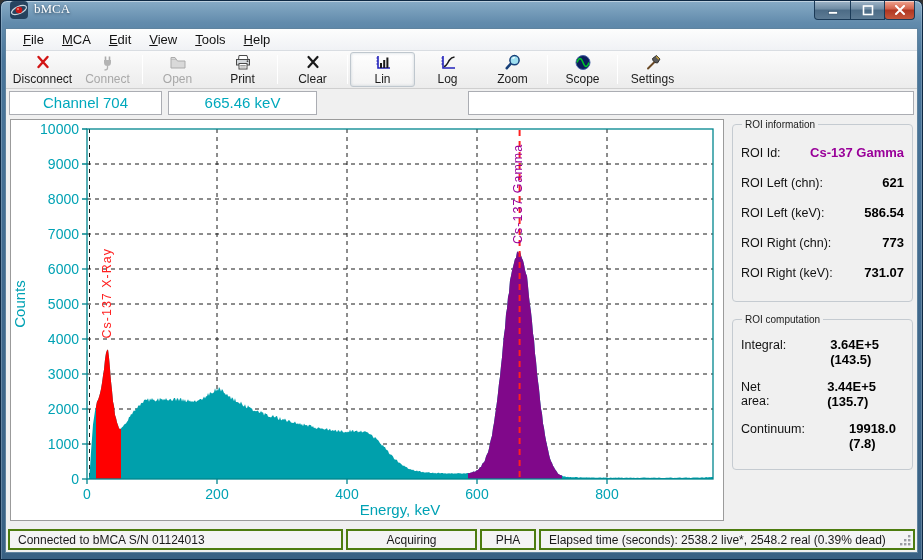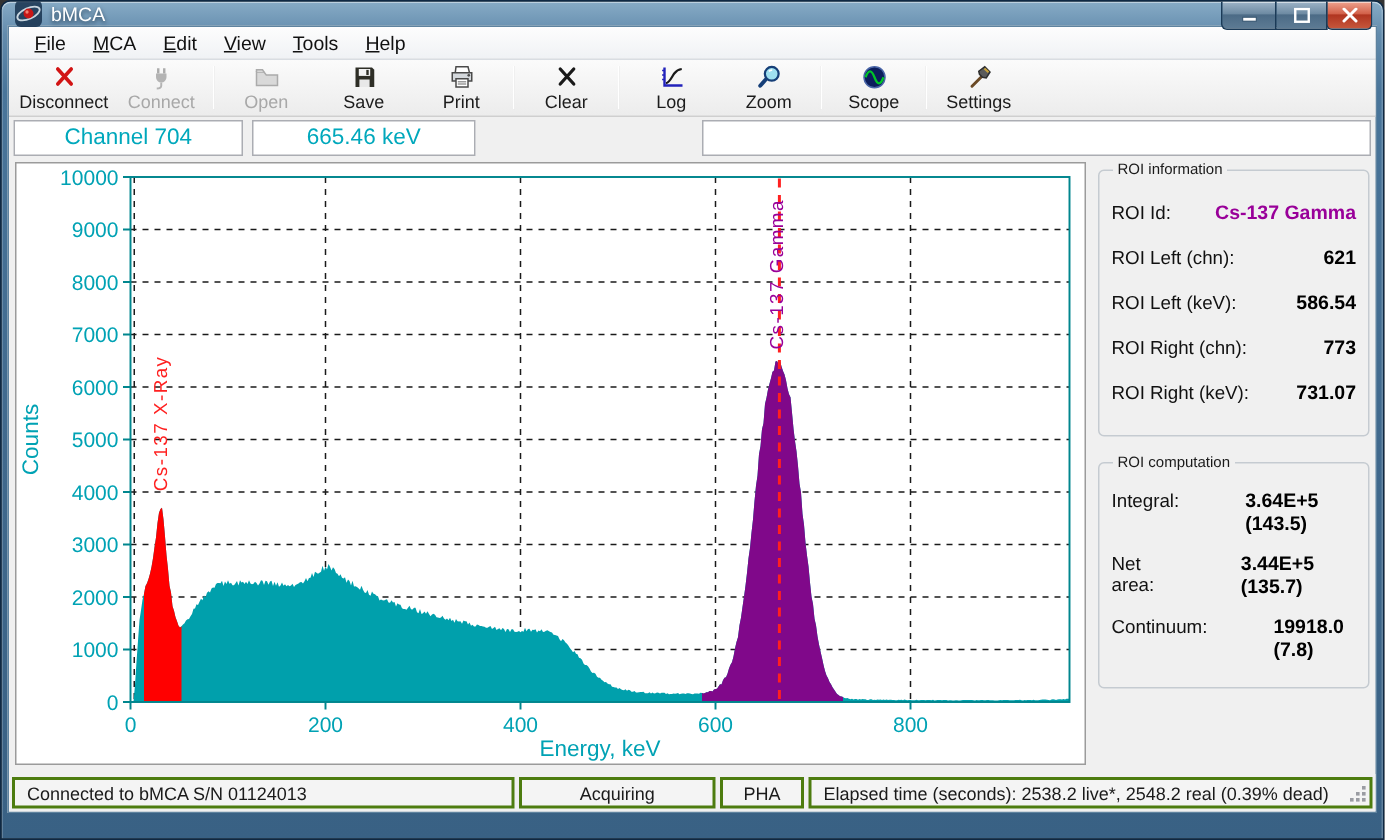--- a/index.html
+++ b/index.html
@@ -7,21 +7,21 @@
   body { font-family: "Liberation Sans", sans-serif; background: #333; }
 
   
   .window {
     position: relative; width: 923px; height: 560px;
     border: 1px solid #0E2843; border-radius: 7px 7px 0 0;
     background: linear-gradient(180deg,#87ABC6 0,#628BAC 22px,#49759A 60px,#40698D 300px,#396184 100%);
     overflow: hidden;
     box-shadow: inset 0 1px 0 rgba(255,255,255,.45), inset 1px 0 0 rgba(255,255,255,.2), inset -1px 0 0 rgba(255,255,255,.2);
   }
-  .titlebar { height: 16px; display: flex; align-items: center; padding-left: 9px; position: relative; }
+  .titlebar { height: 27px; display: flex; align-items: flex-start; padding-left: 9px; position: relative; font-family: Liberation Serif, serif; }
   .app-icon { width: 18px; height: 18px; margin-right: 6px; }
   .title-text { color: #fff; font-size: 13px; text-shadow: 0 1px 3px rgba(0,20,40,.7); }
   .caption-buttons { position: absolute; top: 0; right: 7px; display: flex; }
   .cap { height: 19px; border: 1px solid #1B3A57; border-top: none; border-radius: 0 0 4px 4px;
     background: linear-gradient(180deg,#9FB5C8 0%,#6E8BA3 45%,#4C6B86 50%,#5D7B94 100%);
     box-shadow: inset 0 1px 0 rgba(255,255,255,.55); margin-left: -1px;
     display: flex; align-items: center; justify-content: center; cursor: default; }
   .cap.min { width: 37px; border-radius: 0 0 0 4px; }
   .cap.max { width: 35px; border-radius: 0; }
   .cap.close { width: 31px;
@@ -145,45 +145,46 @@
       <div class="tb-sep"></div>
       <div class="tb-btn disabled">
         <svg class="tb-ico" viewBox="0 0 18 17">
           <path d="M2 5 h5 l1.5 2 H16 v7 H2 z" fill="#D9D9D9" stroke="#ABABAB"></path>
           <path d="M2 5 v-1.5 h4 l1 1.5" fill="#D9D9D9" stroke="#ABABAB"></path>
         </svg>
         <span>Open</span>
       </div>
       <div class="tb-btn">
         <svg class="tb-ico" viewBox="0 0 18 17">
-          <path d="M3 2 h11 l1.5 1.5 V15 H3 z" fill="#2E2E26"></path>
-          <rect x="5.2" y="3" width="7.6" height="4.6" fill="#F2F2F2"></rect>
-          <rect x="10.2" y="3.6" width="1.6" height="3.4" fill="#2E2E26"></rect>
-          <rect x="5.6" y="10" width="6.8" height="5" fill="#E8E8E8"></rect>
-        </svg>
-        <span>Save</span>
-      </div>
-      <div class="tb-btn">
-        <svg class="tb-ico" viewBox="0 0 18 17">
           <path d="M5 1.5 h8 l1 4 H4.5 z" fill="#fff" stroke="#4A4A4A"></path>
           <rect x="2.5" y="5.5" width="13" height="5.5" fill="#D4D8DC" stroke="#4A4A4A"></rect>
           <rect x="5" y="9.5" width="8" height="5.5" fill="#fff" stroke="#4A4A4A"></rect>
           <path d="M6.2 11.5 h5.6 M6.2 13 h5.6" stroke="#9A9A9A"></path>
           <circle cx="13.5" cy="7.2" r="0.9" fill="#4A4A4A"></circle>
         </svg>
         <span>Print</span>
       </div>
       <div class="tb-sep"></div>
       <div class="tb-btn">
         <svg class="tb-ico" viewBox="0 0 18 17">
           <path d="M4.5 3 L13.5 13 M13.5 3 L4.5 13" stroke="#1A1A1A" stroke-width="2.2" stroke-linecap="round"></path>
         </svg>
         <span>Clear</span>
       </div>
       <div class="tb-sep"></div>
+      <div class="tb-btn active">
+        <svg class="tb-ico" viewBox="0 0 18 17">
+          <path d="M4 2 V14 H16" stroke="#2222BB" stroke-width="1.6" fill="none"></path>
+          <path d="M4 4 h-1.6 M4 7 h-1.6 M4 10 h-1.6" stroke="#2222BB"></path>
+          <rect x="6" y="9" width="2" height="5" fill="#1A1A1A"></rect>
+          <rect x="9.2" y="6" width="2" height="8" fill="#1A1A1A"></rect>
+          <rect x="12.4" y="3.5" width="2" height="10.5" fill="#1A1A1A"></rect>
+        </svg>
+        <span>Lin</span>
+      </div>
       <div class="tb-btn">
         <svg class="tb-ico" viewBox="0 0 18 17">
           <path d="M4 2 V14 H16" stroke="#2222BB" stroke-width="1.6" fill="none"></path>
           <path d="M4 4 h-1.6 M4 7 h-1.6 M4 10 h-1.6" stroke="#2222BB"></path>
           <path d="M5 12.5 C7.5 12 9 8 10.5 6 C12 4 14 3.2 15.5 3" stroke="#1A1A1A" stroke-width="1.5" fill="none"></path>
         </svg>
         <span>Log</span>
       </div>
       <div class="tb-btn">
         <svg class="tb-ico" viewBox="0 0 18 17">

